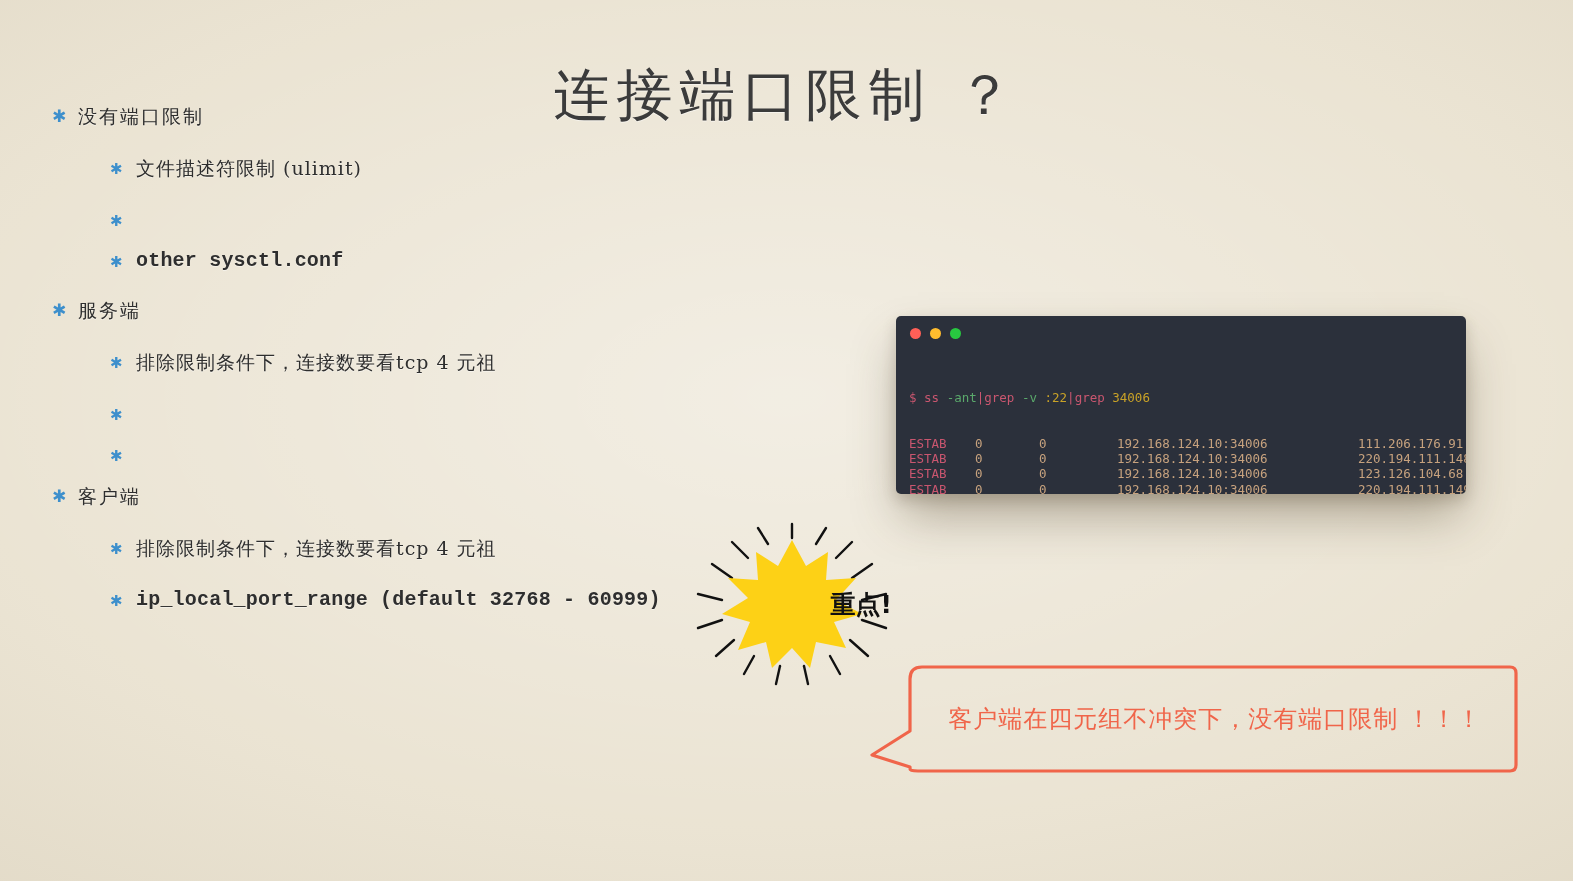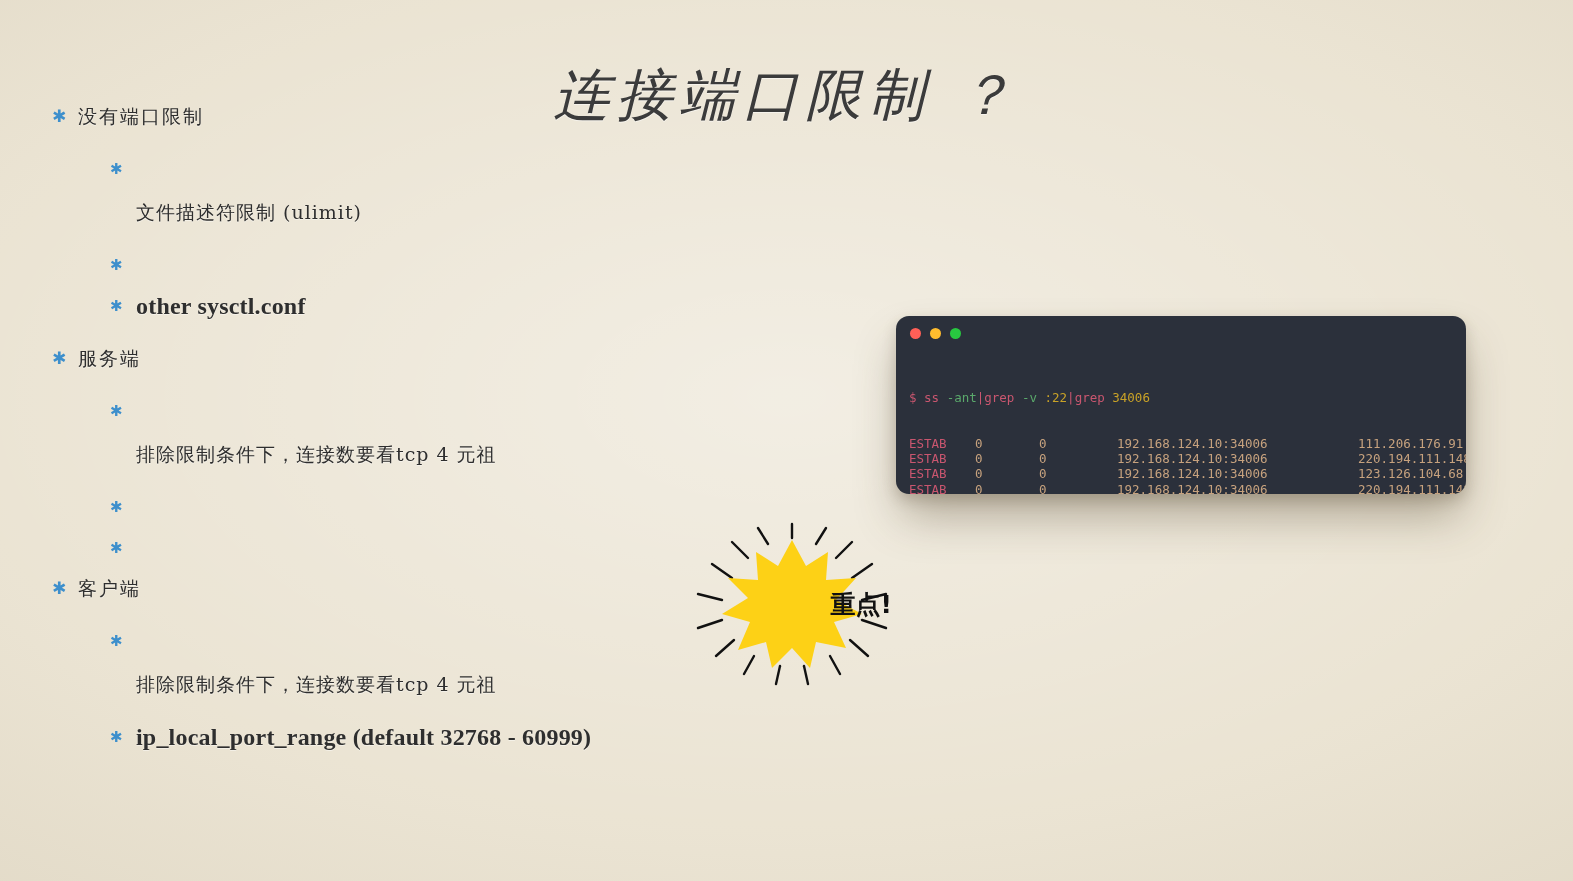--- a/index.html
+++ b/index.html
@@ -34,21 +34,20 @@
     position: absolute;
     left: 0; right: 0;
     top: 58px;
     text-align: center;
     font-family: "DejaVu Serif", "Liberation Serif", serif;
     font-size: 56px;
     letter-spacing: 7px;
     color: #3b3b3b;
     text-shadow: 0 1px 0 rgba(255,255,255,0.5);
     white-space: nowrap;
-    font-style: italic;
   }
 
   
   #outline {
     position: absolute;
     left: 52px;
     top: 104px;
     width: 640px;
   }
 
@@ -89,40 +88,39 @@
 
   
   .row.lvl2 .txt {
     font-family: "DejaVu Serif", "Liberation Serif", serif;
     font-size: 19px;
     letter-spacing: 1px;
     padding-left: 6px;
   }
   
   .row.lvl2.latin .txt {
-    font-family: Liberation Serif, serif;
+    font-family: Liberation Mono, monospace;
     font-weight: 600;
-    font-size: 24px;
+    font-size: 20px;
     letter-spacing: 0.2px;
   }
   .row.lvl2.mixed .txt {
     font-family: "DejaVu Serif", "Liberation Serif", serif;
     font-size: 19px;
-    margin-top: 44px;
   }
 
   
   #terminal {
     position: absolute;
     left: 896px;
     top: 316px;
     width: 570px;
     height: 178px;
     background: #2b303b;
-    border-radius: 13px;
+    border-radius: 5px;
     box-shadow: 0 26px 46px -6px rgba(84,70,45,0.42),
                 0 6px 14px rgba(84,70,45,0.22);
     overflow: hidden;
   }
 
   #tdots {
     position: absolute;
     left: 14px; top: 12px;
     display: flex;
     gap: 9px;
@@ -279,14 +277,21 @@
         <line x1="62" y1="134" x2="52" y2="152"></line>
         <line x1="138" y1="134" x2="148" y2="152"></line>
         <line x1="88" y1="144" x2="84" y2="162"></line>
         <line x1="112" y1="144" x2="116" y2="162"></line>
       </g>
       <polygon points="100,18 114,44 136,30 134,58 164,56 144,78 170,92 142,100 154,126 124,120 118,146 100,126 80,146 74,120 46,128 58,100 30,92 56,76 36,56 66,58 64,30 86,44" fill="#fdd116"></polygon>
     </svg>
     <div id="burstlabel">重点!</div>
   </div>
 
+  <div id="callout">
+    <svg viewBox="0 0 652 112" xmlns="http://www.w3.org/2000/svg" preserveAspectRatio="none">
+      <path d="M 644 4 L 56 4 Q 44 4 44 16 L 44 68 L 6 92 L 44 104 L 44 106 Q 44 108 52 108 L 644 108
+           Q 650 108 650 102 L 650 10 Q 650 4 644 4 Z" fill="none" stroke="#f0654a" stroke-width="3.2" stroke-linejoin="round"></path>
+    </svg>
+    <div id="calloutText">客户端在四元组不冲突下，没有端口限制 ！！！</div>
+  </div>
 
 </div>
 
 </body></html>

